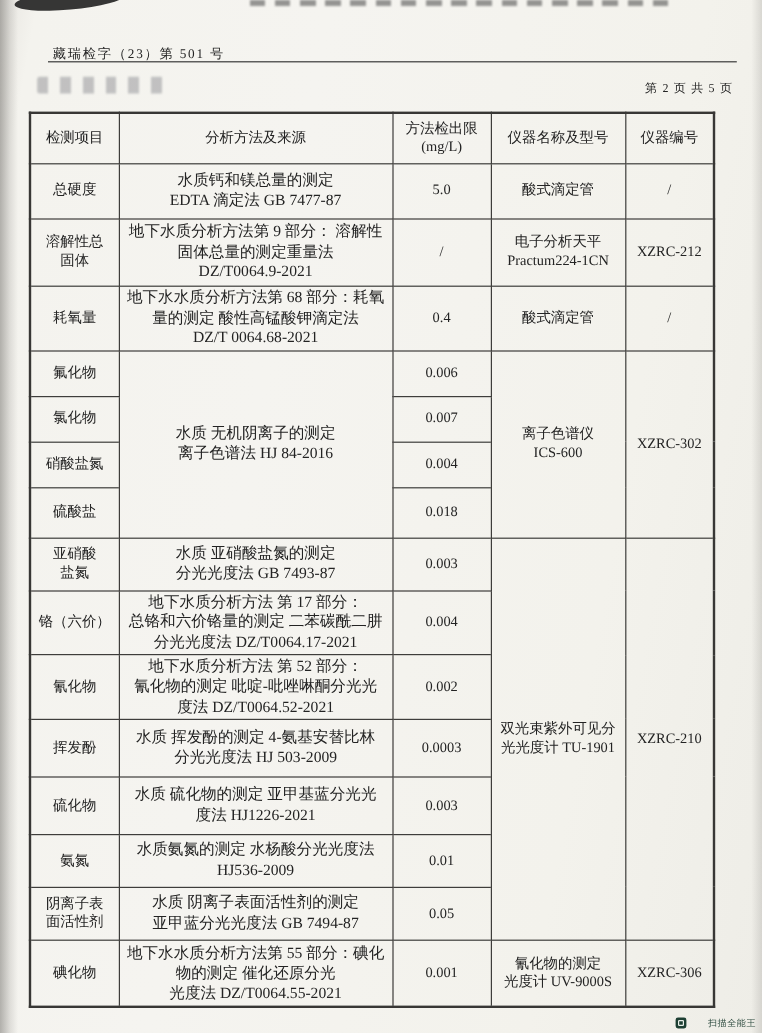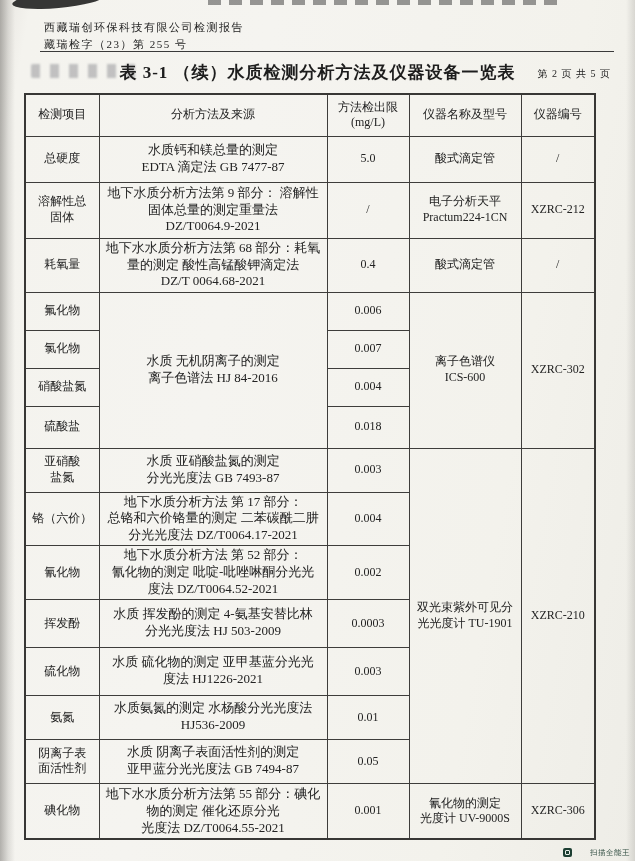--- a/index.html
+++ b/index.html
@@ -75,26 +75,24 @@
 </head>
 <body>
 
 <div class="page">
   <div class="left-shadow"></div>
   <div class="right-shadow"></div>
   <div class="corner-mark"></div>
   <div class="top-bleed"></div>
   <div class="stamp-smudge"></div>
 
-  <div class="hdr-line1">西藏瑞创环保科技有限公司检测报告</div>
-  <div class="hdr-line2">藏瑞检字（23）第 255 号</div>
+  <div class="hdr-line2">藏瑞检字（23）第 501 号</div>
   <div class="page-num">第 2 页 共 5 页</div>
   <div class="header-rule"></div>
 
-  <div class="doc-title">表 3-1 （续）水质检测分析方法及仪器设备一览表</div>
 
   <table class="analysis">
     <colgroup>
       <col style="width:74px">
         <col style="width:228px">
         <col style="width:82px">
         <col style="width:112px">
         <col style="width:74px">
     </colgroup>
     <tbody>

